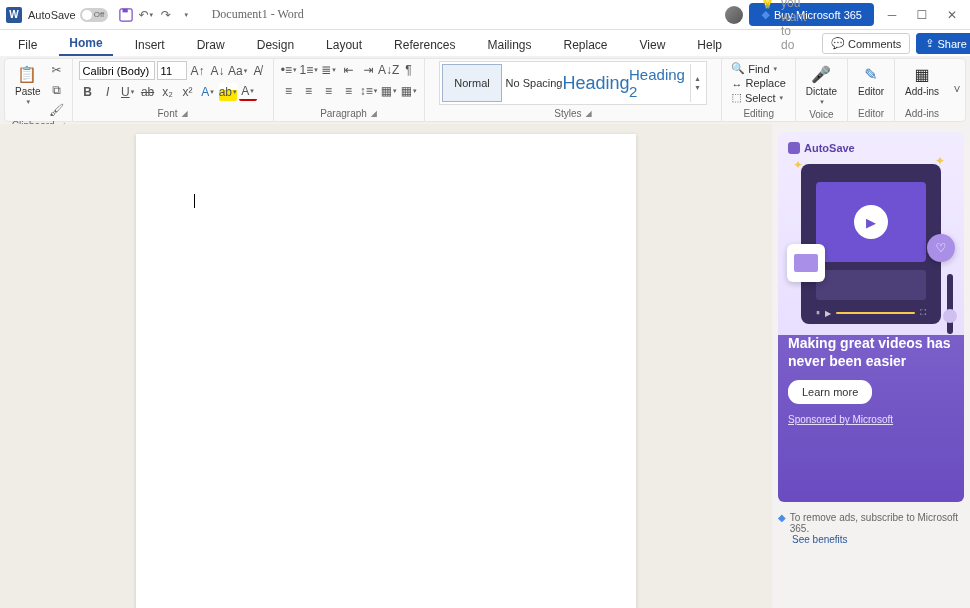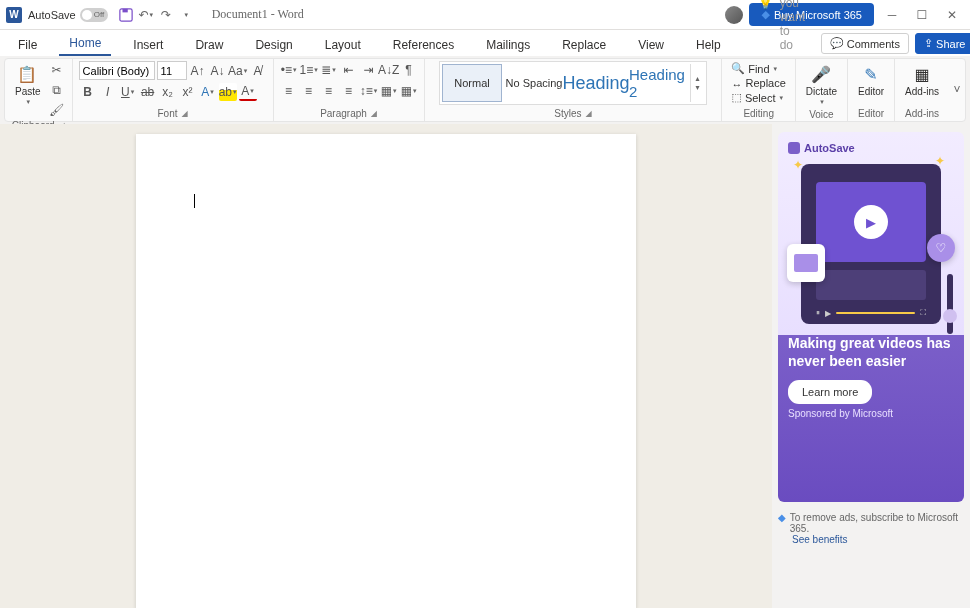--- a/index.html
+++ b/index.html
@@ -15,21 +15,21 @@
 .save-btn { color: #2b579a; }
 .doc-title { margin-left: 16px; font-size: 12px; color: #666; font-family: Liberation Serif, serif; }
 .titlebar-right { margin-left: auto; display: flex; align-items: center; gap: 6px; }
 .avatar { width: 18px; height: 18px; border-radius: 50%; background: linear-gradient(135deg,#888,#555); }
 .buy-btn { background: #185abd; color: #fff; padding: 5px 12px; border-radius: 4px; font-size: 11px; display: flex; align-items: center; gap: 4px; cursor: pointer; }
 .win-btn { width: 24px; height: 24px; display: flex; align-items: center; justify-content: center; color: #666; cursor: pointer; }
 
 
 .tabs { height: 26px; background: #fff; display: flex; align-items: flex-end; padding: 0 8px; gap: 12px; }
 .tab { padding: 4px 10px; font-size: 12px; cursor: pointer; color: #323130; }
-.tab.active { color: #2b579a; font-weight: 400; border-bottom: 2px solid #2b579a; }
+.tab.active { color: #2b579a; font-weight: 700; border-bottom: 2px solid #2b579a; }
 .tellme { margin-left: 12px; display: flex; align-items: center; gap: 6px; color: #999; font-size: 12px; padding: 4px; }
 .tellme-icon { color: #888; }
 .tabs-right { margin-left: auto; display: flex; gap: 6px; align-items: center; padding-bottom: 2px; }
 .comments-btn, .share-btn { padding: 3px 8px; border: 1px solid #d0d0d0; border-radius: 3px; font-size: 11px; display: flex; align-items: center; gap: 3px; cursor: pointer; background: #fff; }
 .share-btn { background: #185abd; color: #fff; border-color: #185abd; }
 
 
 .ribbon { height: 64px; background: #fafafa; border: 1px solid #e5e5e5; margin: 2px 4px; border-radius: 4px; display: flex; }
 .rgroup { border-right: 1px solid #e5e5e5; padding: 2px 6px 0; display: flex; flex-direction: column; justify-content: space-between; }
 .rgroup-body { display: flex; align-items: flex-start; gap: 3px; flex: 1; }
@@ -75,21 +75,21 @@
 .ad-timeline { position: absolute; bottom: 24px; width: 110px; height: 30px; background: #4d3f78; border-radius: 3px; }
 .ad-controls { position: absolute; bottom: 6px; width: 110px; display: flex; gap: 5px; font-size: 8px; color: #ccc; align-items: center; }
 .star { position: absolute; color: #f7c948; }
 .mini-card { position: absolute; left: -14px; bottom: 42px; width: 38px; height: 38px; background: #fff; border-radius: 6px; box-shadow: 0 2px 6px rgba(0,0,0,.2); display: flex; align-items: center; justify-content: center; }
 .mini-card-inner { width: 24px; height: 18px; background: #a98fe8; border-radius: 2px; }
 .heart-btn { position: absolute; right: -14px; top: 70px; width: 28px; height: 28px; background: #a98fe8; border-radius: 50%; display: flex; align-items: center; justify-content: center; color: #fff; box-shadow: 0 2px 6px rgba(0,0,0,.2); }
 .slider-vis { position: absolute; right: -12px; top: 110px; width: 6px; height: 60px; background: #3a2e5e; border-radius: 3px; }
 .slider-knob { position: absolute; right: -16px; top: 145px; width: 14px; height: 14px; background: #d0c0f0; border-radius: 50%; }
 .ad-headline { color: #fff; font-size: 14px; font-weight: 600; line-height: 1.3; margin-top: 8px; }
 .learn-btn { background: #fff; color: #333; padding: 6px 14px; border-radius: 11px; font-size: 11px; display: inline-block; margin-top: 10px; cursor: pointer; }
-.sponsor { color: #e8dfff; font-size: 10px; margin-top: 4px; }
+.sponsor { color: #e8dfff; font-size: 10px; margin-top: 10px; text-decoration: underline; }
 .remove-text { font-size: 10px; color: #666; margin-top: 10px; display: flex; gap: 4px; }
 .diamond { color: #4a8fe7; }
 .see-benefits { color: #2b579a; font-size: 10px; margin-left: 14px; cursor: pointer; }
 
 svg { display: block; }
 </style>
 </head>
 <body>
 
 <div class="titlebar">

